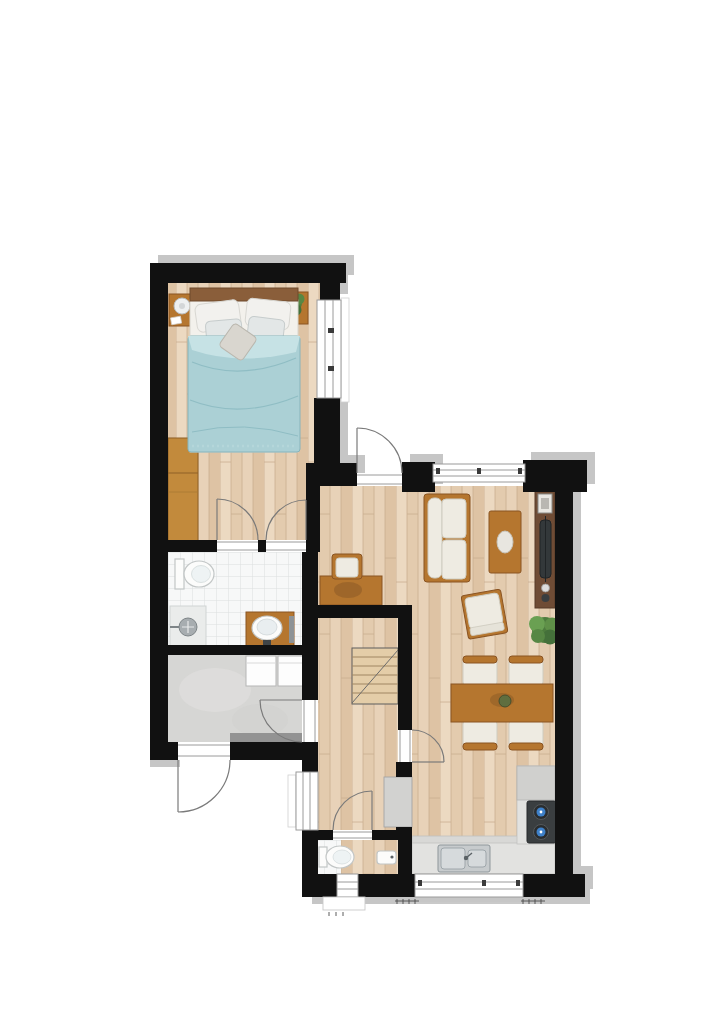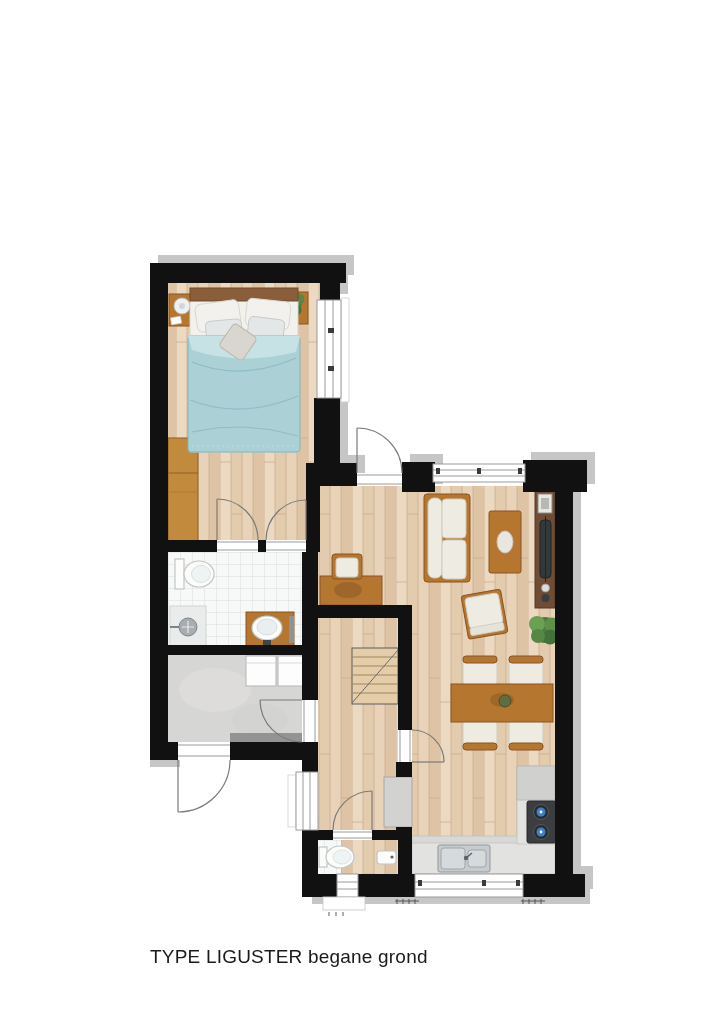--- a/index.html
+++ b/index.html
@@ -376,14 +376,13 @@
     </g>
   </g>
 
   <g>
     <path class="tick" d="M397,899 v5 M403,899 v5 M409,899 v5 M415,899 v5 M395,901 h24" fill="none"></path>
     <path class="tick" d="M523,899 v5 M529,899 v5 M535,899 v5 M541,899 v5 M521,901 h24" fill="none"></path>
     <path class="tick" d="M329,912 v4 M336,912 v4 M343,912 v4" fill="none"></path>
   </g>
 </svg>
 
-<div class="caption">TYPE LIGUSTER begane grond</div>
 </div>
 
 </body></html>

